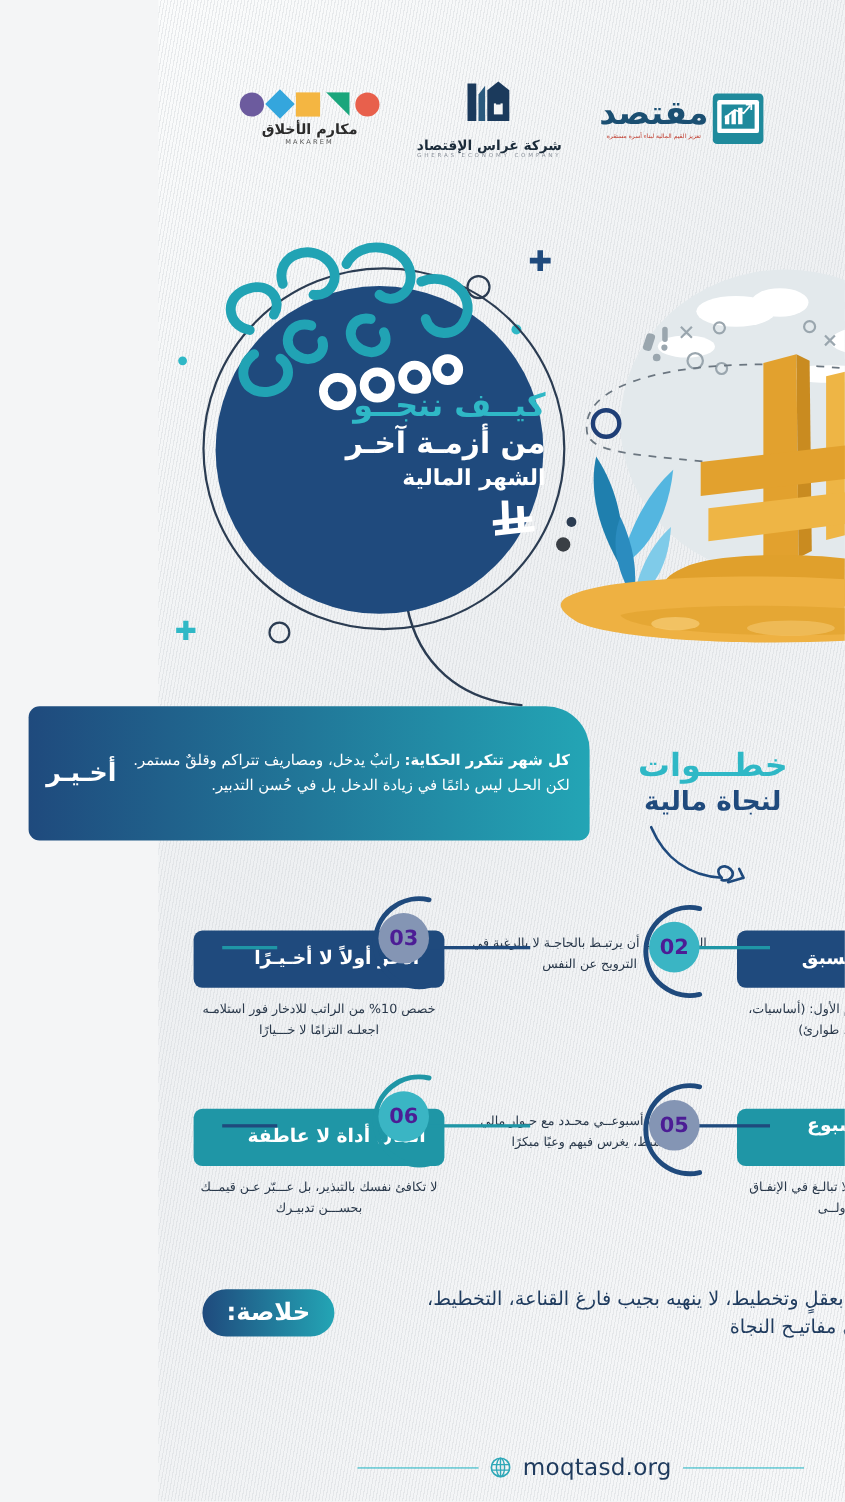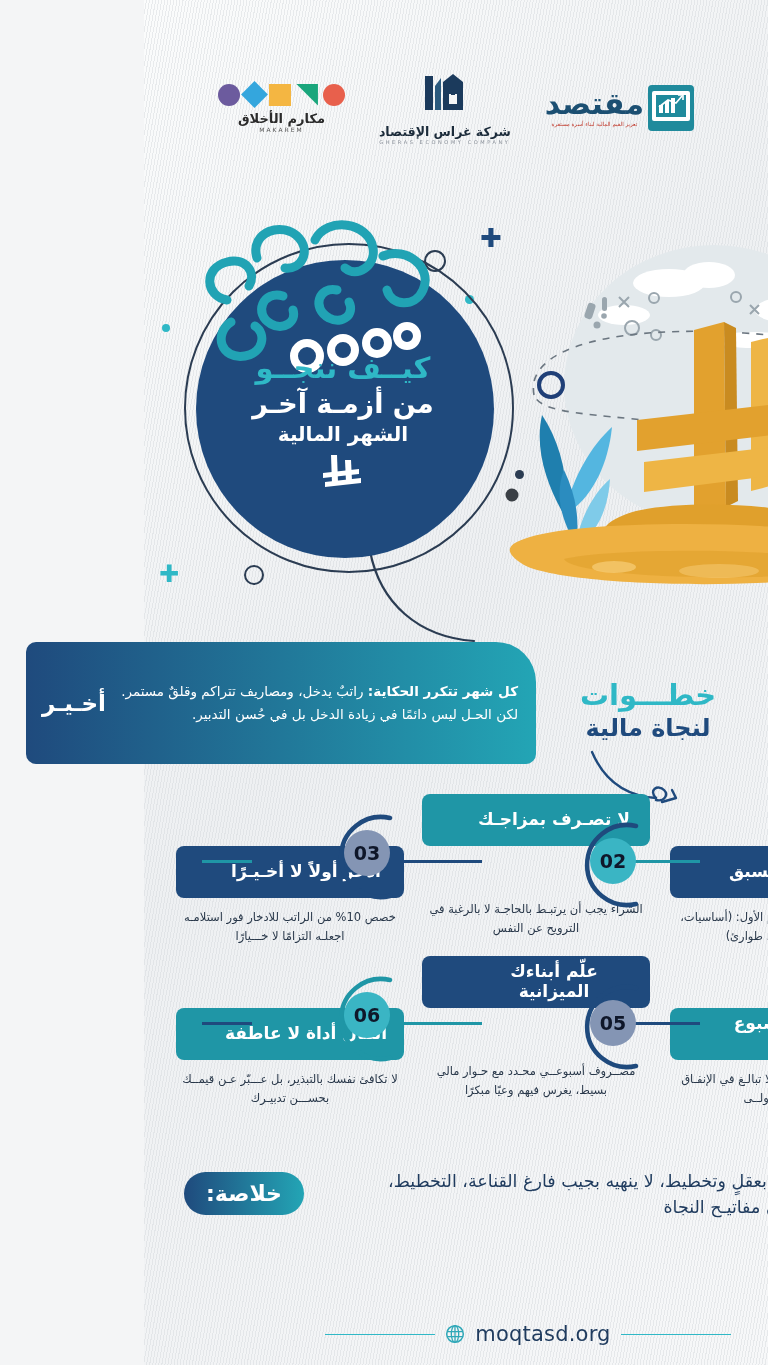--- a/index.html
+++ b/index.html
@@ -42,21 +42,21 @@
   .hero { position:absolute; top:195px; left:0; width:768px; height:420px; }
   .hero-circle {
     position:absolute; right:418px; top:65px; width:298px; height:298px;
     background:#1f4a7d; border-radius:50%; z-index:3;
   }
   .hero-outline {
     position:absolute; right:398px; top:48px; width:330px; height:330px;
     border:2px solid #2b3c52; border-radius:50%; z-index:2;
   }
   .bubble-tail { position:absolute; right:430px; top:350px; z-index:2; }
-  .title-block { position:absolute; z-index:5; right:428px; top:155px; width:282px; text-align:center; }
+  .title-block { position:absolute; z-index:5; right:416px; top:155px; width:282px; text-align:right; }
   .t-line1 { font-size:29px; font-weight:bold; color:#2fb8c6; letter-spacing:1px; line-height:1.25; }
   .t-line2 { font-size:27px; font-weight:bold; color:#ffffff; line-height:1.3; }
   .t-line3 { font-size:20px; font-weight:bold; color:#ffffff; line-height:1.3; }
   .t-riyal { color:#ffffff; margin-top:4px; }
   .squig { position:absolute; z-index:4; right:455px; top:15px; }
 
   .deco { position:absolute; }
   .dot-ring { border-radius:50%; border:2.5px solid #2b3c52; }
   .plus { color:#1f4a7d; font-weight:bold; }
 
@@ -83,21 +83,21 @@
     position:relative; height:52px; border-radius:8px;
     display:flex; align-items:center; justify-content:center;
     color:#fff; font-size:17px; font-weight:bold; line-height:1.15; text-align:center;
     padding:0 14px 0 46px;
   }
   .chip.navy { background:#1f4a7d; }
   .chip.teal { background:#1f96a6; }
   .numc {
     position:absolute; width:46px; height:46px; border-radius:50%;
     display:flex; align-items:center; justify-content:center;
-    color:#0f172a; font-size:19px; font-weight:bold; direction:ltr; z-index:4;
+    color:#4c1d95; font-size:19px; font-weight:bold; direction:ltr; z-index:4;
   }
   .numc.navy { background:#8495b4; }
   .numc.teal { background:#3ab5c4; }
   .arc { position:absolute; z-index:2; }
   .body {
     margin-top:10px; font-size:11.5px; line-height:1.65;
     color:#29384a; text-align:center; padding:0 4px;
   }
 
   
@@ -319,23 +319,20 @@
       <div class="body">قسّــم الراتـب منذ اليــوم الأول: (أساسيات، التزامات، ادخار، طوارئ)</div>
     </div>
 
     <div class="card" style="right:262px; top:-6px;">
       <svg class="arc" width="76" height="90" viewBox="0 0 76 90" style="right:-6px; top:26px;">
         <path d="M56 6 A40 40 0 1 0 56 84" fill="none" stroke="#1f4a7d" stroke-width="4.5" stroke-linecap="round"></path>
       </svg>
       <div class="numc teal" style="right:14px; top:44px;">
         <span>02</span>
       </div>
-      <div class="chip teal" style="margin-top:0px; padding:0 14px 0 50px;">
-        <span>لا تصـرف بمزاجـك</span>
-      </div>
       <div class="body" style="margin-top:54px;">الشراء يجب أن يرتبـط بالحاجـة لا بالرغبة في الترويح عن النفس</div>
     </div>
 
     <div class="card" style="right:508px; top:30px;">
       <svg class="arc" width="76" height="90" viewBox="0 0 76 90" style="right:-6px; top:-18px;">
         <path d="M56 6 A40 40 0 1 0 56 84" fill="none" stroke="#1f4a7d" stroke-width="4.5" stroke-linecap="round"></path>
       </svg>
       <div class="numc navy" style="right:14px; top:0px;">
         <span>03</span>
       </div>
@@ -357,23 +354,20 @@
       </div>
       <div class="body">بداية الشهر تحدد نهايته. لا تبالـغ في الإنفـاق في الأيام الأولــى</div>
     </div>
 
     <div class="card" style="right:262px; top:156px;">
       <svg class="arc" width="76" height="90" viewBox="0 0 76 90" style="right:-6px; top:26px;">
         <path d="M56 6 A40 40 0 1 0 56 84" fill="none" stroke="#1f4a7d" stroke-width="4.5" stroke-linecap="round"></path>
       </svg>
       <div class="numc navy" style="right:14px; top:44px;">
         <span>05</span>
-      </div>
-      <div class="chip navy" style="margin-top:0px; padding:0 14px 0 50px;">
-        <span>علّم أبناءك الميزانية</span>
       </div>
       <div class="body" style="margin-top:54px;">مصــروف أسبوعــي محـدد مع حـوار مالي بسيط، يغرس فيهم وعيًا مبكرًا</div>
     </div>
 
     <div class="card" style="right:508px; top:192px;">
       <svg class="arc" width="76" height="90" viewBox="0 0 76 90" style="right:-6px; top:-18px;">
         <path d="M56 6 A40 40 0 1 0 56 84" fill="none" stroke="#1f96a6" stroke-width="4.5" stroke-linecap="round"></path>
       </svg>
       <div class="numc teal" style="right:14px; top:0px;">
         <span>06</span>

